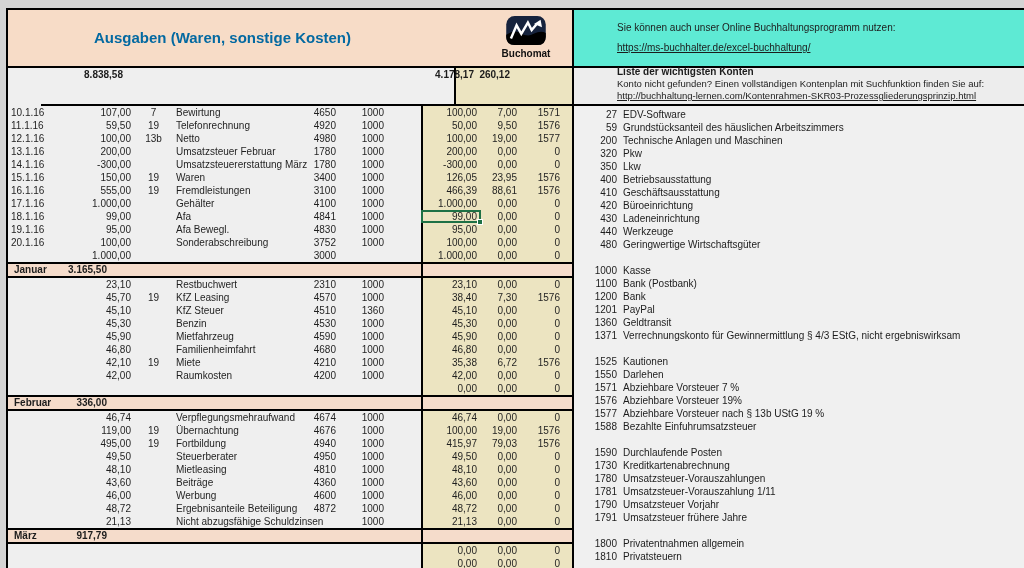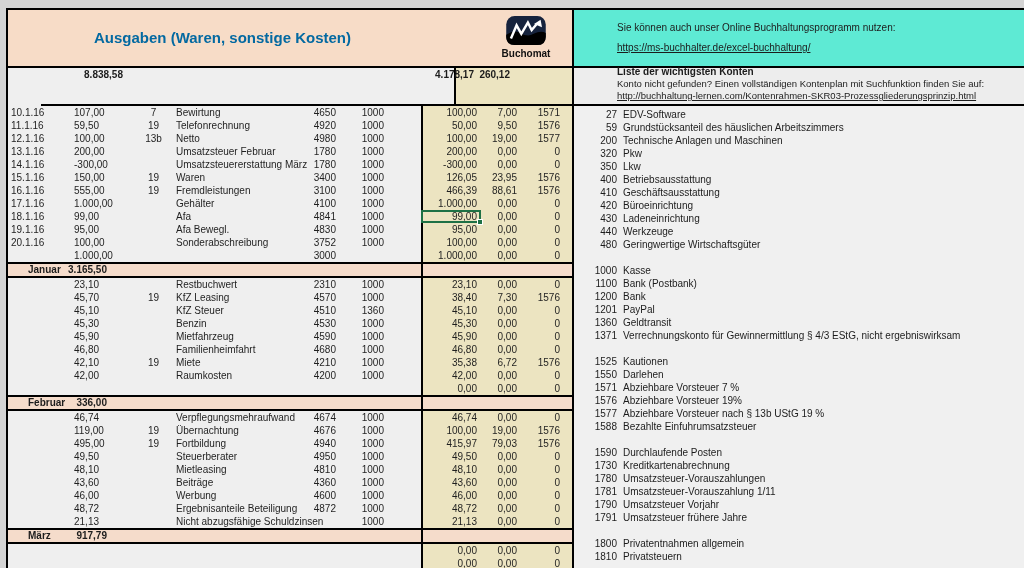--- a/index.html
+++ b/index.html
@@ -58,21 +58,21 @@
   .t-betrag { text-align:right; padding-right:8px; font-weight:bold; }
   .t-netto { text-align:right; padding-right:5px; font-weight:bold; }
   .t-mwst { text-align:right; padding-right:7px; font-weight:bold; }
 
   .rows { flex:1; display:flex; flex-direction:column; }
   .trow { height:13px; flex:none; }
   .cell {
     font-size:10px; line-height:13px; white-space:nowrap; color:#1f1f1f;
   }
   .c-datum { padding-left:3px; }
-  .c-betrag { text-align:left; padding-right:2px; }
+  .c-betrag { text-align:right; padding-right:2px; }
   .c-steuer { text-align:center; }
   .c-text { padding-left:2px; overflow:visible; }
   .c-konto { text-align:right; }
   .c-geldkonto { text-align:right; }
   .c-netto, .c-mwst, .c-steuerkto { background:#ece4c1; }
   .c-netto { border-left:2px solid #000; text-align:right; padding-right:4px; }
   .c-mwst { text-align:right; padding-right:2px; }
   .c-steuerkto { text-align:right; padding-right:14px; }
   .cell.selected { outline:2px solid #1e7145; outline-offset:-2px; position:relative; z-index:2; }
   .cell.selected::after {
@@ -80,21 +80,21 @@
     width:4px; height:4px; background:#1e7145; border:1px solid #fff;
   }
   .month-band {
     height:16px; flex:none; background:#f5dccb;
     border-top:2px solid #000; border-bottom:2px solid #000;
     display:flex; position:relative;
   }
   .month-band::after {
     content:''; position:absolute; left:413px; top:-2px; bottom:-2px; width:2px; background:#000;
   }
-  .month-name { padding-left:20px; width:60px; font-size:10px; line-height:12px; font-weight:bold; }
+  .month-name { padding-left:6px; width:60px; font-size:10px; line-height:12px; font-weight:bold; }
   .month-total { width:59px; text-align:right; padding-right:20px; font-size:10px; line-height:12px; font-weight:bold; }
 
   
   .right { flex:1; background:#f0f0f0; display:flex; flex-direction:column; overflow:hidden; }
   .promo {
     height:58px; flex:none; background:#5eead4; border-bottom:2px solid #000;
     padding:12px 8px 0 43px; font-size:10px;
   }
   .promo-link { display:inline-block; margin-top:9px; color:#1c1c1c; text-decoration:underline; cursor:pointer; }
   .konten-head {

